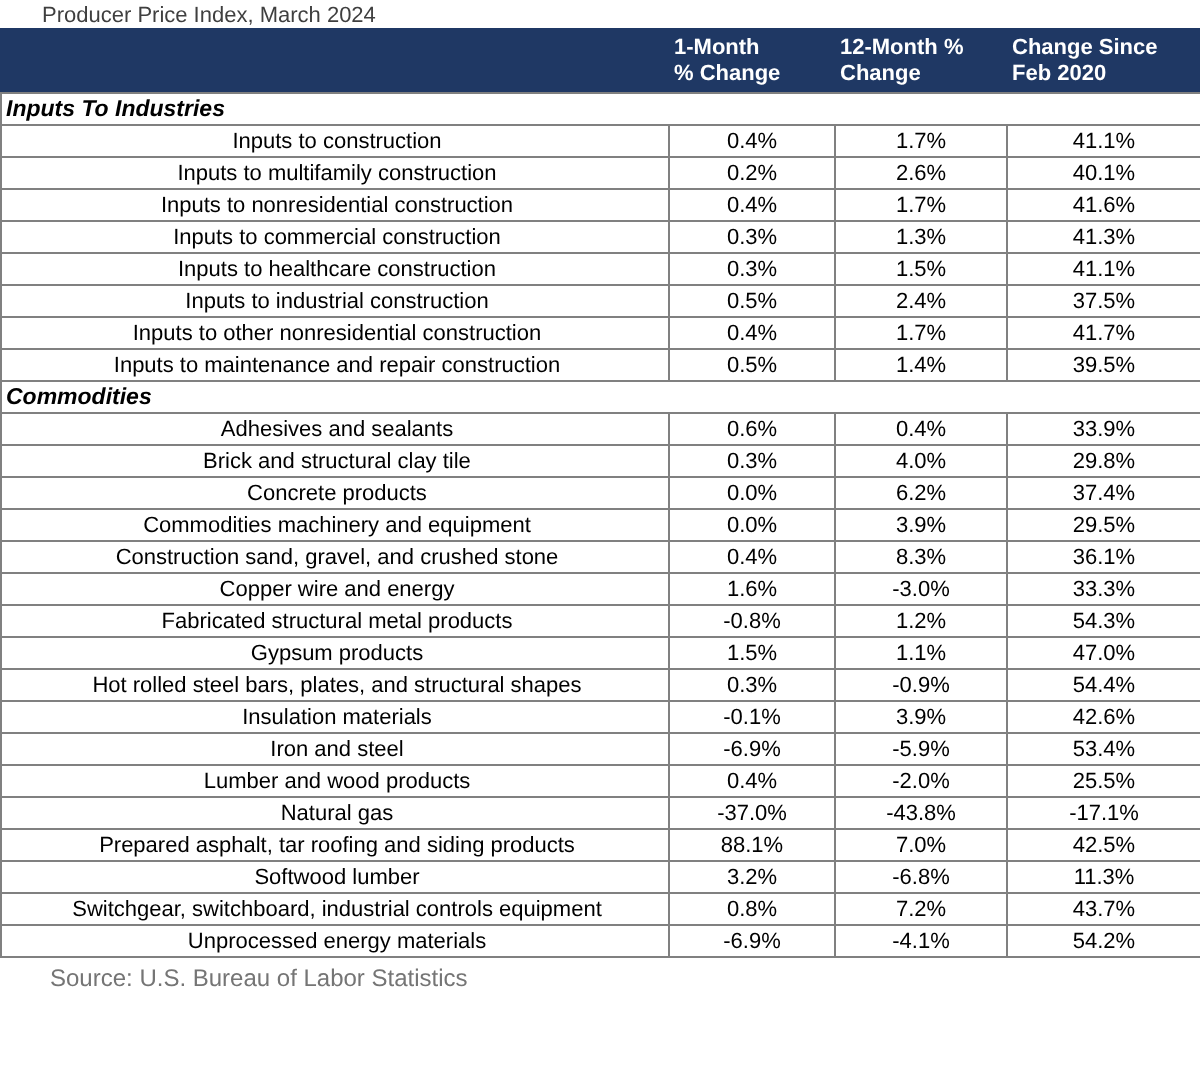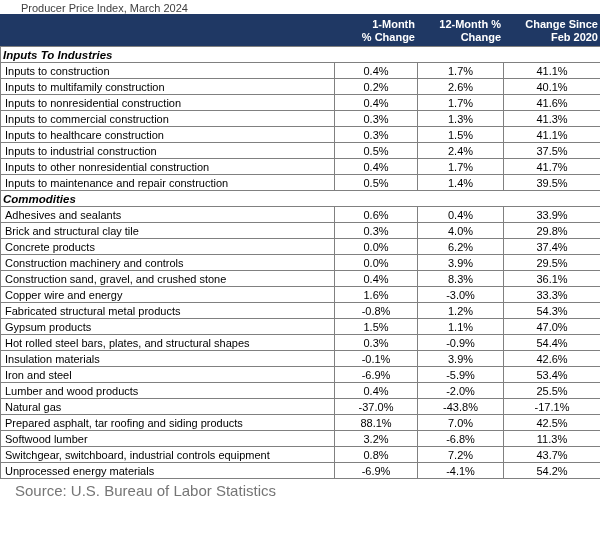--- a/index.html
+++ b/index.html
@@ -30,56 +30,56 @@
     table-layout: fixed;
     color: var(--body-text, #000000);
   }
   table.ppi thead th {
     background: var(--header-bg, #1F3864);
     color: var(--header-text, #ffffff);
     font-weight: bold;
     font-size: 11px;
     line-height: 13px;
     height: 32px;
-    text-align: right;
+    text-align: left;
     vertical-align: middle;
     white-space: pre-line;
     padding: 0 2px;
     border: 1px solid var(--header-bg, #1F3864);
     border-bottom: 1px solid var(--grid-border, #808080);
   }
   table.ppi thead th + th {
     border-left: 1px solid #ffffff;
   }
   table.ppi tbody td {
     border: 1px solid var(--grid-border, #808080);
     font-size: 11px;
     line-height: 14px;
     height: 16px;
     padding: 0 2px;
     vertical-align: middle;
     overflow: hidden;
     white-space: nowrap;
   }
   table.ppi tbody td.label {
-    text-align: left;
+    text-align: center;
     padding-left: 4px;
   }
   table.ppi tbody td.val {
     text-align: center;
   }
   table.ppi tbody td.section {
     text-align: left;
     font-weight: bold;
     font-style: italic;
     font-size: 11.5px;
   }
   .source {
-    padding: 3px 0 0 15px;
-    font-size: 15px;
+    padding: 3px 0 0 25px;
+    font-size: 12px;
     color: var(--source-text, #757575);
     white-space: nowrap;
   }
 </style>
 </head>
 <body>
 
 <div class="page">
   <div class="title">Producer Price Index, March 2024</div>
 
@@ -168,21 +168,21 @@
           <td class="val">4.0%</td>
           <td class="val">29.8%</td>
         </tr>
         <tr>
           <td class="label">Concrete products</td>
           <td class="val">0.0%</td>
           <td class="val">6.2%</td>
           <td class="val">37.4%</td>
         </tr>
         <tr>
-          <td class="label">Construction machinery and controls</td>
+          <td class="label">Commodities machinery and equipment</td>
           <td class="val">0.0%</td>
           <td class="val">3.9%</td>
           <td class="val">29.5%</td>
         </tr>
         <tr>
           <td class="label">Construction sand, gravel, and crushed stone</td>
           <td class="val">0.4%</td>
           <td class="val">8.3%</td>
           <td class="val">36.1%</td>
         </tr>

